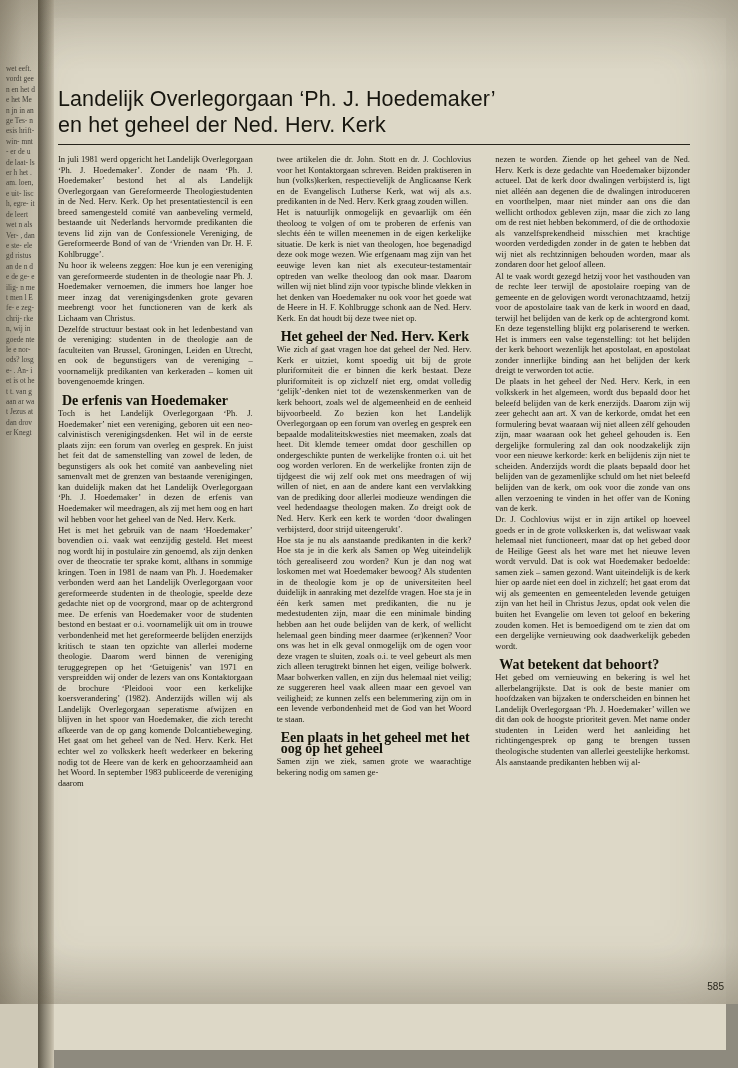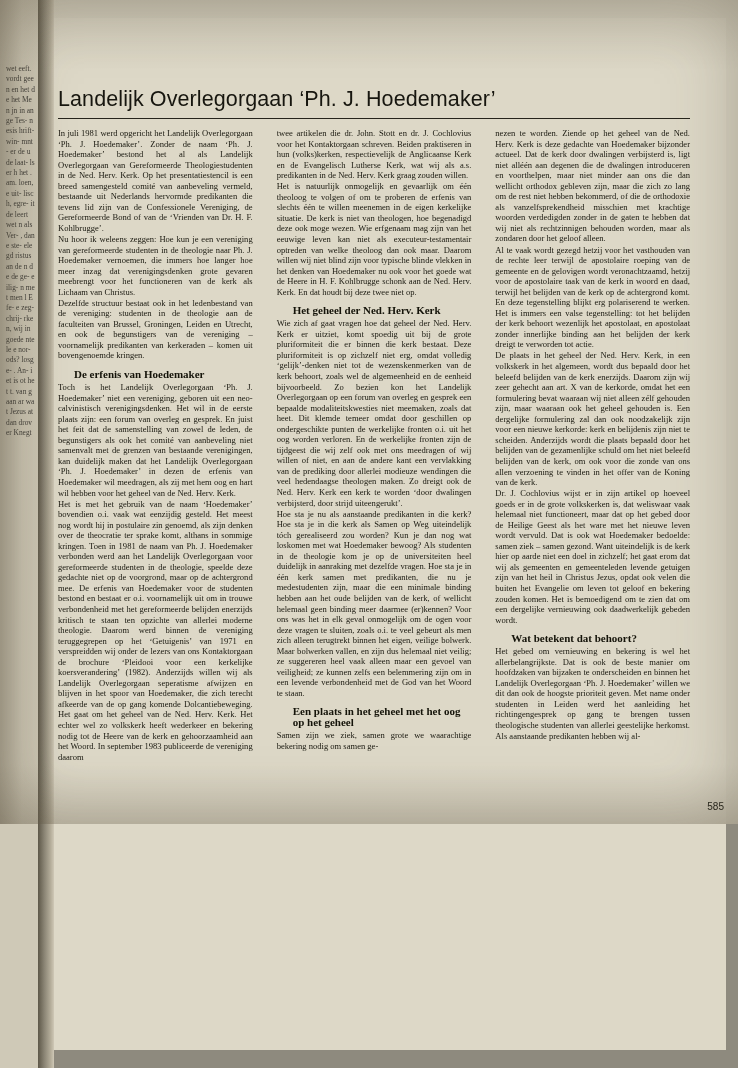--- a/index.html
+++ b/index.html
@@ -9,21 +9,21 @@
   }
   body {
     width: 738px; height: 1068px;
     font-family: "Liberation Serif", serif;
     overflow: hidden;
     position: relative;
   }
   #page {
     position: absolute;
     left: 0; top: 0;
-    width: 738px; height: 824px;
+    width: 738px; height: 1004px;
     background: #d8d3c2;
   }
   
   #page:before {
     content: "";
     position: absolute; inset: 0;
     background:
       linear-gradient(90deg, rgba(90,80,60,0.30) 0px, rgba(140,130,105,0.10) 22px, rgba(255,255,255,0.0) 60px),
       linear-gradient(180deg, rgba(120,110,90,0.18) 0px, rgba(255,255,255,0) 70px),
       linear-gradient(0deg, rgba(120,110,90,0.20) 0px, rgba(255,255,255,0) 60px);
@@ -96,23 +96,23 @@
     hyphens: auto;
   }
   .col p {
     margin: 0 0 0.5px 0;
     text-indent: 0;
   }
   .col p + p { text-indent: 0; }
   .col h2 {
     font-family: "Liberation Serif", serif;
     font-weight: bold;
-    font-size: 11px;
+    font-size: 14px;
     line-height: 11px;
-    margin: 8px 0 2px 16px;
+    margin: 8px 0 2px 4px;
     color: #141309;
     text-align: left;
   }
   .folio {
     position: absolute;
     right: 14px;
     bottom: 12px;
     font-family: "Liberation Sans", sans-serif;
     font-size: 10px;
     color: #1d1c14;
@@ -134,20 +134,21 @@
   <div id="left-edge">
     <div class="sliver-text">wet eeft. vordt geen en het de het Men jn in ange Tes- nesis hrift- win- mnt- er de u de laat- ls er h het .am. loen, e uit- lisch, egre- it de leert wet n als Ver- , dan e ste- elegd ristus an de n de de ge- eilig- n met men l Efe- e zeg- chrij- rken, wij in goede ntele e nor- ods? losge- . An- iet is ot het t. van gaan ar wat Jezus at dan drover Knegt</div>
   </div>
   <div id="gutter"></div>
 
   <div id="sheet"></div>
 
   <div id="content">
     <h1 class="title">
       <span>Landelijk Overlegorgaan ‘Ph. J. Hoedemaker’</span>
+      <span class="line2">en het geheel der Ned. Herv. Kerk</span>
     </h1>
     <div class="rule"></div>
     <div class="cols">
       <div class="col">
           <p>In juli 1981 werd opgericht het Landelijk Overlegorgaan ‘Ph. J. Hoedemaker’. Zonder de naam ‘Ph. J. Hoedemaker’ bestond het al als Landelijk Overlegorgaan van Gereformeerde Theologiestudenten in de Ned. Herv. Kerk. Op het presentatiestencil is een breed samengesteld comité van aanbeveling vermeld, bestaande uit Nederlands hervormde predikanten die tevens lid zijn van de Confessionele Vereniging, de Gereformeerde Bond of van de ‘Vrienden van Dr. H. F. Kohlbrugge’.</p>
           <p>Nu hoor ik weleens zeggen: Hoe kun je een vereniging van gereformeerde studenten in de theologie naar Ph. J. Hoedemaker vernoemen, die immers hoe langer hoe meer inzag dat verenigingsdenken grote gevaren meebrengt voor het functioneren van de kerk als Lichaam van Christus.</p>
           <p>Dezelfde structuur bestaat ook in het ledenbestand van de vereniging: studenten in de theologie aan de faculteiten van Brussel, Groningen, Leiden en Utrecht, en ook de begunstigers van de vereniging – voornamelijk predikanten van kerkeraden – komen uit bovengenoemde kringen.</p>
           <h2>De erfenis van Hoedemaker</h2>
           <p>Toch is het Landelijk Overlegorgaan ‘Ph. J. Hoedemaker’ niet een vereniging, geboren uit een neo-calvinistisch verenigingsdenken. Het wil in de eerste plaats zijn: een forum van overleg en gesprek. En juist het feit dat de samenstelling van zowel de leden, de begunstigers als ook het comité van aanbeveling niet samenvalt met de grenzen van bestaande verenigingen, kan duidelijk maken dat het Landelijk Overlegorgaan ‘Ph. J. Hoedemaker’ in dezen de erfenis van Hoedemaker wil meedragen, als zij met hem oog en hart wil hebben voor het geheel van de Ned. Herv. Kerk.</p>
           <p>Het is met het gebruik van de naam ‘Hoedemaker’ bovendien o.i. vaak wat eenzijdig gesteld. Het meest nog wordt hij in postulaire zin genoemd, als zijn denken over de theocratie ter sprake komt, althans in sommige kringen. Toen in 1981 de naam van Ph. J. Hoedemaker verbonden werd aan het Landelijk Overlegorgaan voor gereformeerde studenten in de theologie, speelde deze gedachte niet op de voorgrond, maar op de achtergrond mee. De erfenis van Hoedemaker voor de studenten bestond en bestaat er o.i. voornamelijk uit om in trouwe verbondenheid met het gereformeerde belijden enerzijds kritisch te staan ten opzichte van allerlei moderne theologie. Daarom werd binnen de vereniging teruggegrepen op het ‘Getuigenis’ van 1971 en verspreidden wij onder de lezers van ons Kontaktorgaan de brochure ‘Pleidooi voor een kerkelijke koersverandering’ (1982). Anderzijds willen wij als Landelijk Overlegorgaan seperatisme afwijzen en blijven in het spoor van Hoedemaker, die zich terecht afkeerde van de op gang komende Dolcantiebeweging. Het gaat om het geheel van de Ned. Herv. Kerk. Het echter wel zo volkskerk heeft wederkeer en bekering nodig tot de Heere van de kerk en gehoorzaamheid aan het Woord. In september 1983 publiceerde de vereniging daarom</p>

